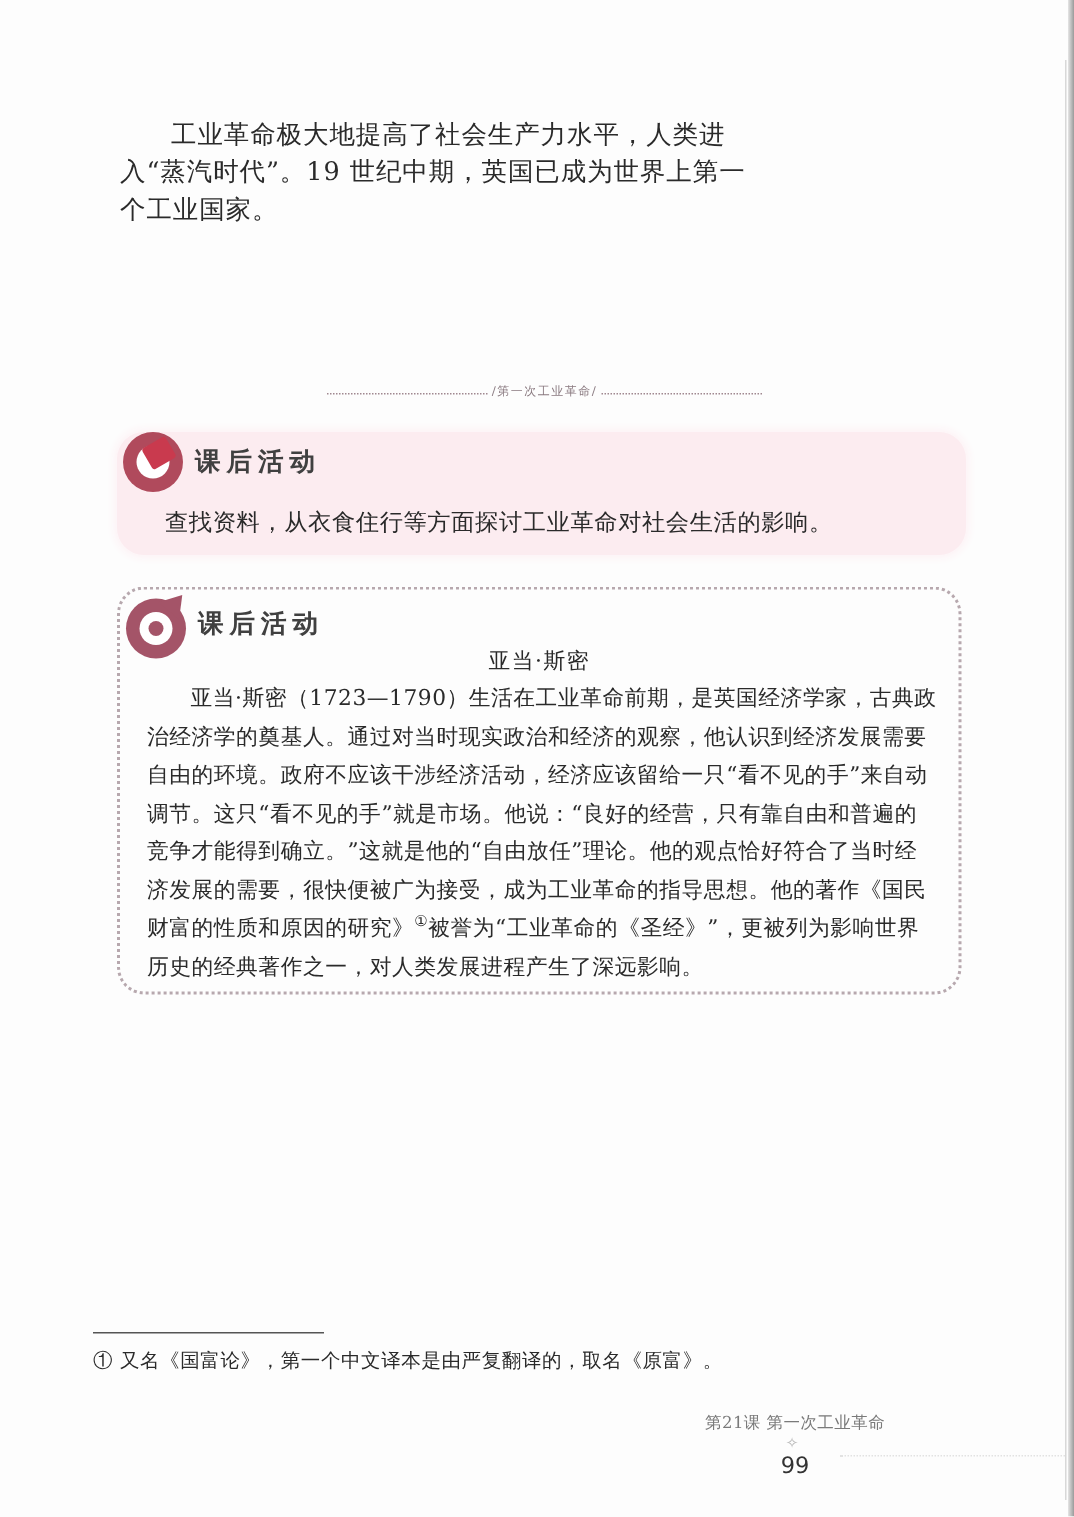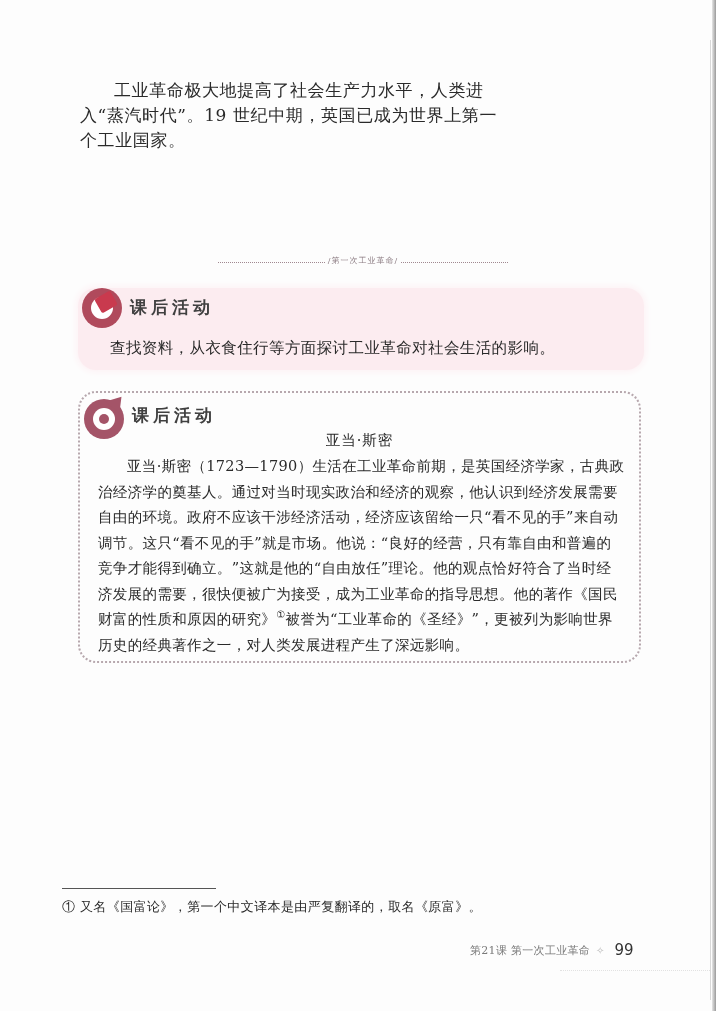--- a/index.html
+++ b/index.html
@@ -82,21 +82,21 @@
     text-indent: 2em; font-style: normal;
   }
   .fn-mark { font-size: 10px; vertical-align: super; line-height: 0; }
   .footnote-rule {
     position: absolute; left: 62px; top: 888px; width: 154px; height: 1px; background: #555;
   }
   .footnote {
     position: absolute; left: 62px; top: 898px; font-size: 13px; letter-spacing: 0.4px;
   }
   .page-footer {
-    position: absolute; left: 470px; top: 941px; display: flex; align-items: center;
+    position: absolute; left: 470px; top: 941px; display: flex; align-items: center; flex-direction: column;
   }
   .footer-lesson { font-size: 11px; color: #7a7a7a; letter-spacing: 0.3px; }
   .footer-star { font-size: 10px; color: #bbb; margin: 0 10px 0 6px; }
   .footer-page {
     font-family: "DejaVu Sans", "Liberation Sans", sans-serif; font-size: 15px; color: #333;
   }
   .bleed-line {
     position: absolute; left: 560px; top: 969px; width: 150px; height: 1px;
     border-bottom: 1px dotted #e2e2e2;
   }

